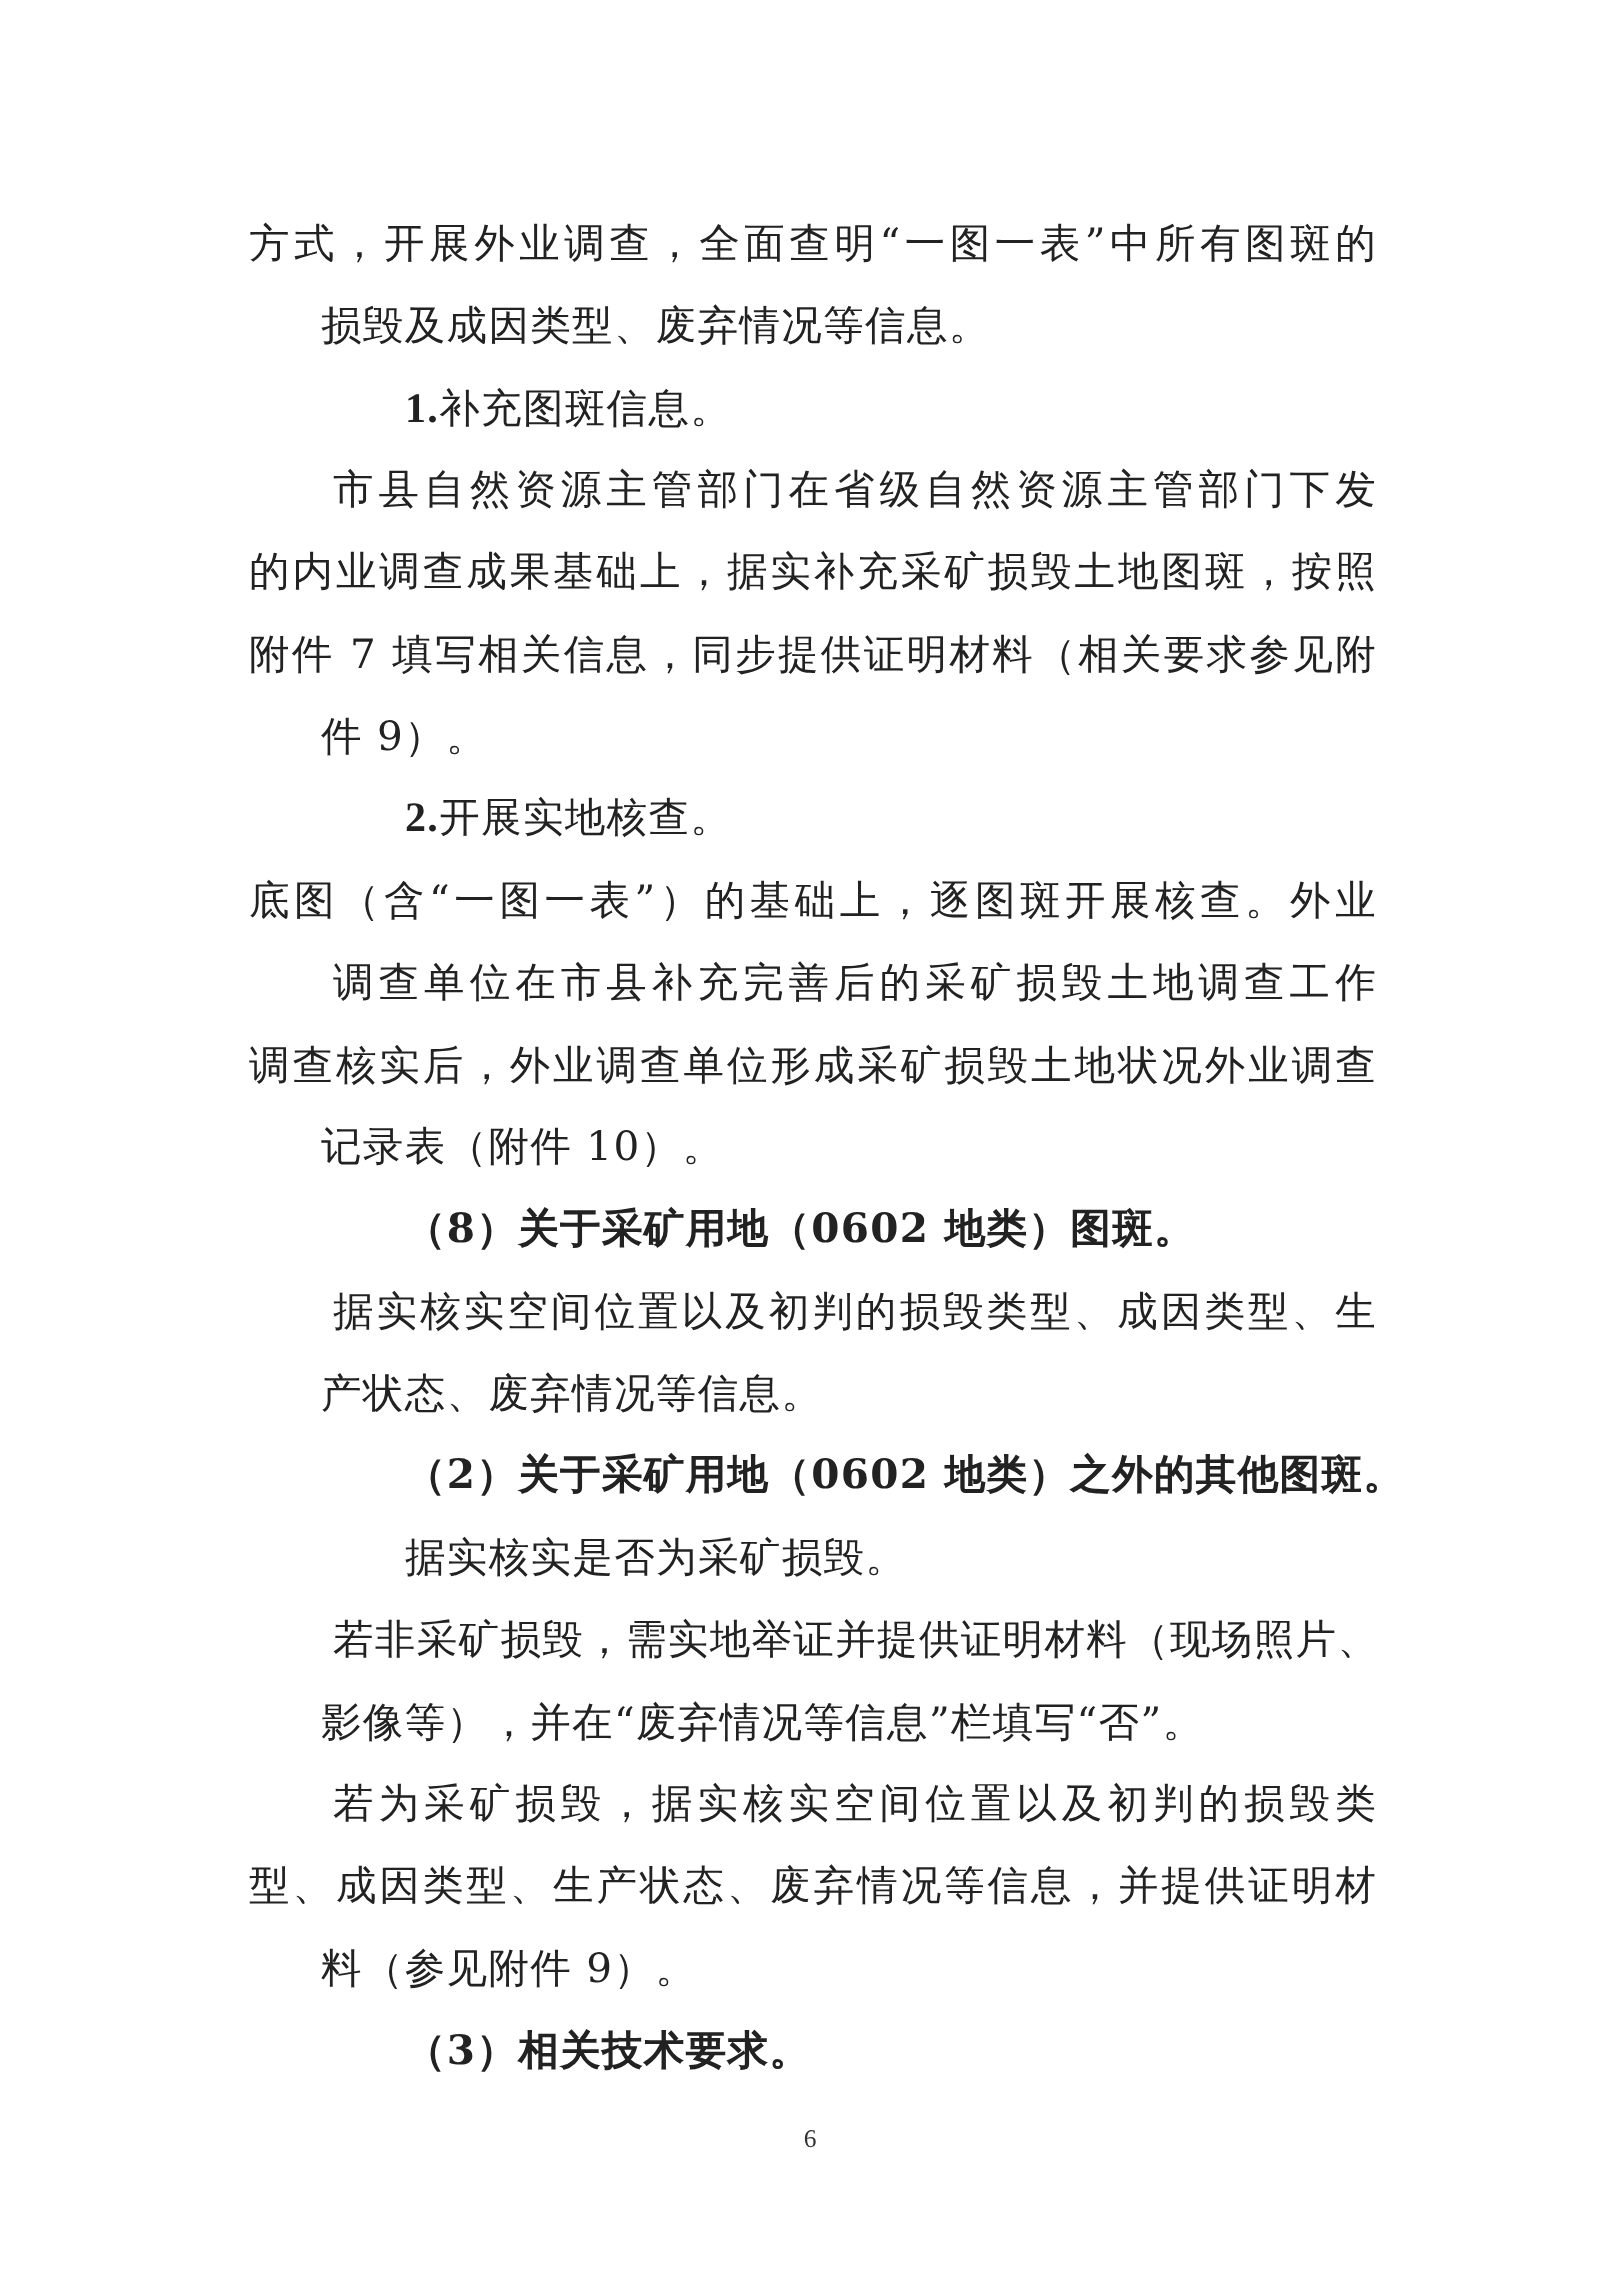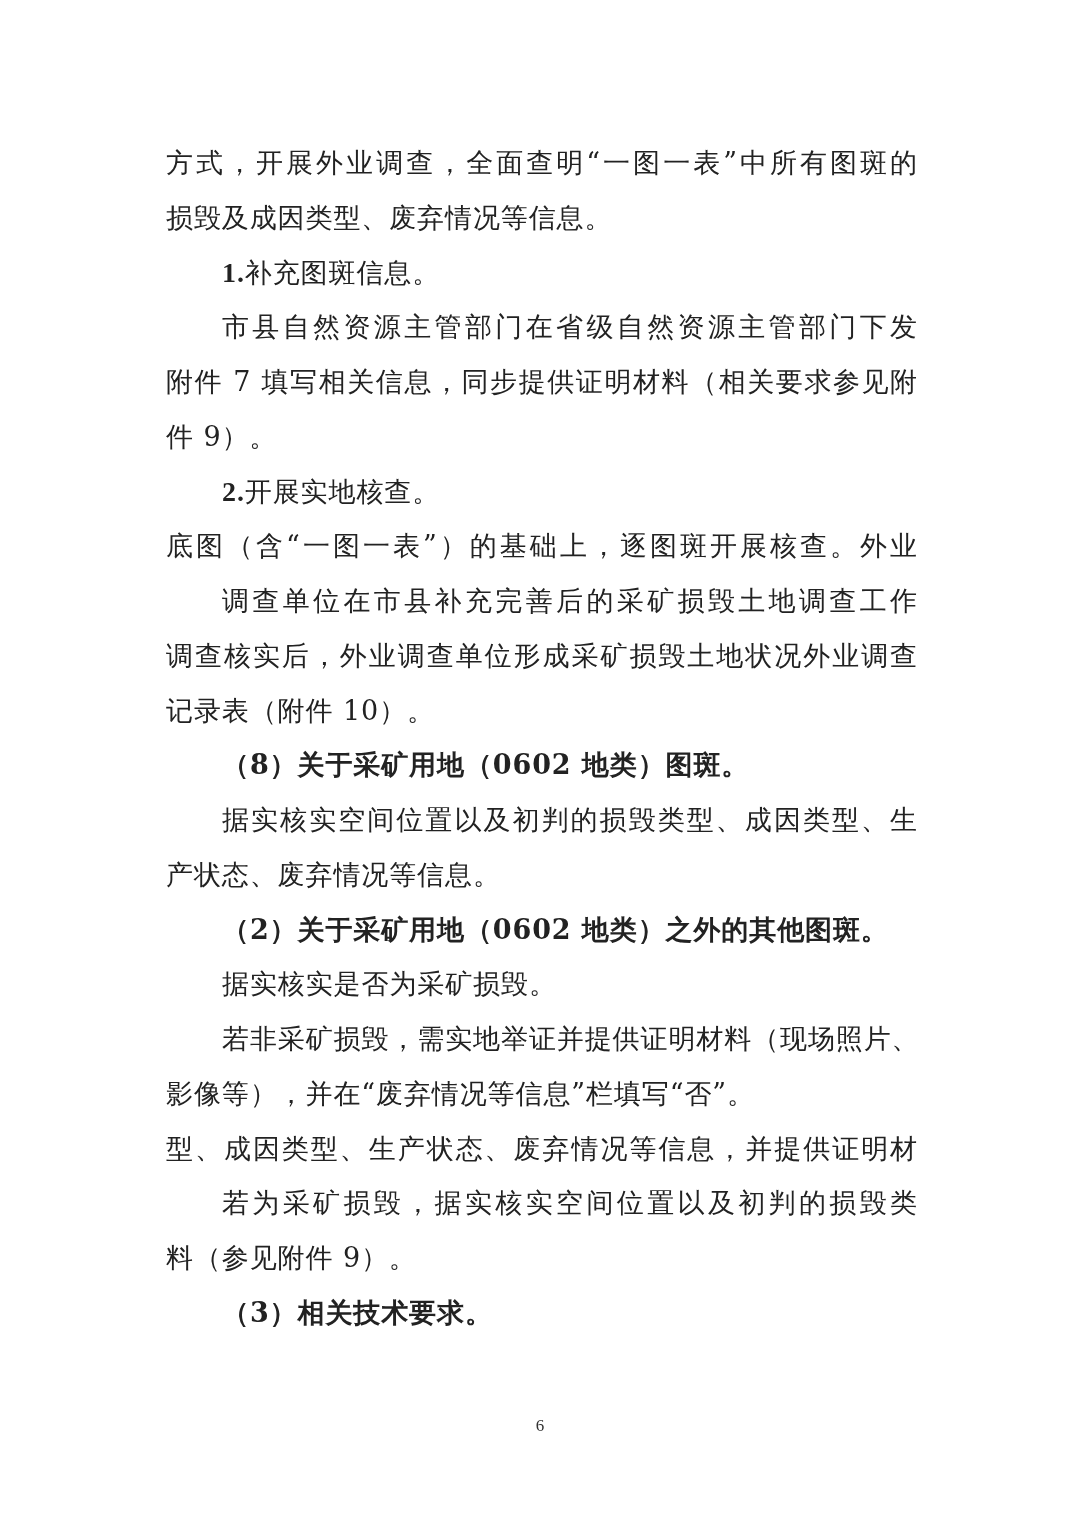--- a/index.html
+++ b/index.html
@@ -12,21 +12,21 @@
     position: absolute; left: 166px; top: 136px; width: 752px;
     font-family: "DejaVu Serif", "Liberation Serif", serif;
     font-size: 27px; color: #222222;
     line-height: 54.75px;
   }
   .line {
     display: block; white-space: nowrap; height: 54.75px;
     text-align: justify; text-align-last: justify;
     letter-spacing: 0.9px;
   }
-  .line.last { text-align-last: left; }
+  .line.last { text-align-last: left; margin-left: 48px; }
   .indent { padding-left: 56px; }
   .bold { font-weight: bold; }
   .heading-num { font-family: "Liberation Serif", serif; font-weight: bold; font-size: 28px; }
   .page-number {
     position: absolute; left: 0; width: 1080px; top: 1416px;
     text-align: center; font-family: "Liberation Serif", serif;
     font-size: 17px; color: #333333;
   }
 </style>
 </head>
@@ -39,20 +39,21 @@
       <span class="line">方式，开展外业调查，全面查明“一图一表”中所有图斑的</span>
       <span class="line last">损毁及成因类型、废弃情况等信息。</span>
     </div>
 
     <div class="line last indent">
       <span class="heading-num">1.</span><span>补充图斑信息。</span>
     </div>
 
     <div>
       <span class="line indent">市县自然资源主管部门在省级自然资源主管部门下发</span>
+      <span class="line">的内业调查成果基础上，据实补充采矿损毁土地图斑，按照</span>
       <span class="line">附件 7 填写相关信息，同步提供证明材料（相关要求参见附</span>
       <span class="line last">件 9）。</span>
     </div>
 
     <div class="line last indent">
       <span class="heading-num">2.</span><span>开展实地核查。</span>
     </div>
 
     <div>
       <span class="line">底图（含“一图一表”）的基础上，逐图斑开展核查。外业</span>
@@ -73,22 +74,22 @@
     <div>
       <span class="line last indent">据实核实是否为采矿损毁。</span>
     </div>
 
     <div>
       <span class="line indent">若非采矿损毁，需实地举证并提供证明材料（现场照片、</span>
       <span class="line last">影像等），并在“废弃情况等信息”栏填写“否”。</span>
     </div>
 
     <div>
+      <span class="line indent">若为采矿损毁，据实核实空间位置以及初判的损毁类</span>
       <span class="line">型、成因类型、生产状态、废弃情况等信息，并提供证明材</span>
-      <span class="line indent">若为采矿损毁，据实核实空间位置以及初判的损毁类</span>
       <span class="line last">料（参见附件 9）。</span>
     </div>
 
     <div class="line last indent bold">（3）相关技术要求。</div>
 
   </div>
 
   <div class="page-number">6</div>
 </div>
 

